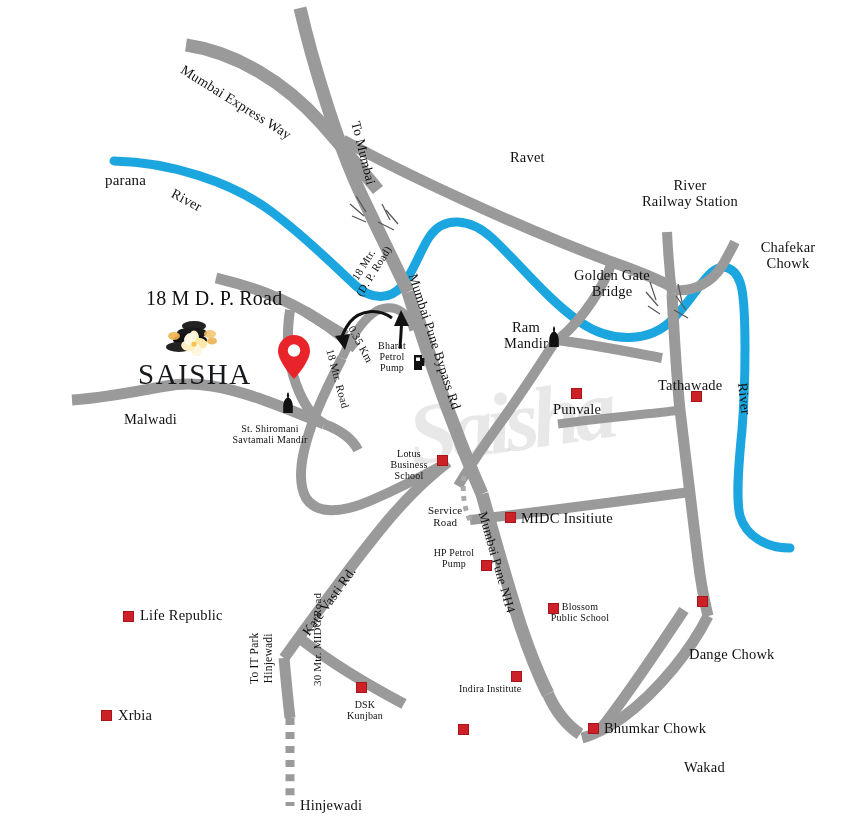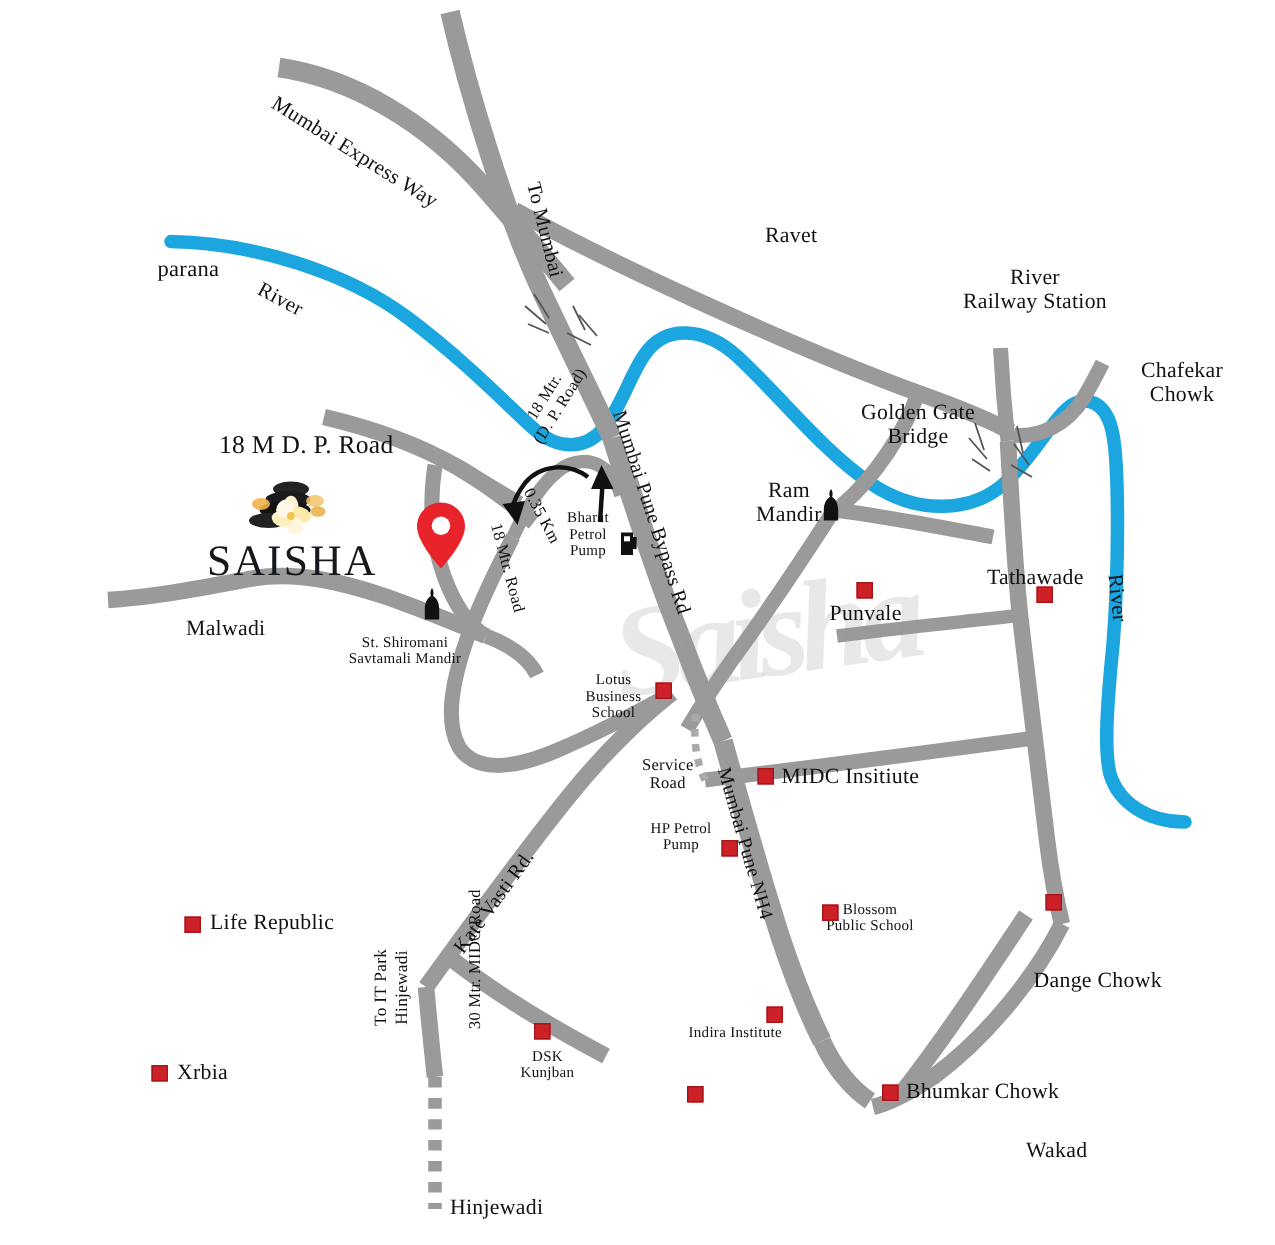--- a/index.html
+++ b/index.html
@@ -233,21 +233,21 @@
       <rect x="3" y="4.5" width="4" height="3.4" fill="#ffffff"></rect>
     </svg>
   </div>
 
   <div class="lbl road" style="left:186px;top:62px;transform:rotate(32deg);transform-origin:0 0;font-size:14px;">Mumbai Express Way</div>
 
   <div class="lbl road" style="left:362px;top:120px;transform:rotate(76deg);transform-origin:0 0;font-size:13.5px;">To Mumbai</div>
 
   <div class="lbl road" style="left:419px;top:272px;transform:rotate(72deg);transform-origin:0 0;font-size:13.5px;">Mumbai Pune Bypass Rd</div>
 
-  <div class="lbl big" style="left:146px;top:288px;font-size:17px;">18 M D. P. Road</div>
+  <div class="lbl big" style="left:146px;top:288px;font-size:20px;">18 M D. P. Road</div>
 
   <div class="lbl roadsm ctr" style="left:344px;top:286px;transform:rotate(-58deg);transform-origin:0 0;font-size:11px;">18 Mtr.
 (D. P. Road)</div>
 
   <div class="lbl roadsm" style="left:335px;top:348px;transform:rotate(75deg);transform-origin:0 0;font-size:11px;">18 Mtr. Road</div>
 
   <div class="lbl roadsm" style="left:356px;top:324px;transform:rotate(62deg);transform-origin:0 0;font-size:11px;">0.35 Km</div>
 
   <div class="lbl road" style="left:489px;top:510px;transform:rotate(74deg);transform-origin:0 0;font-size:13px;">Mumbai Pune NH4</div>
 

